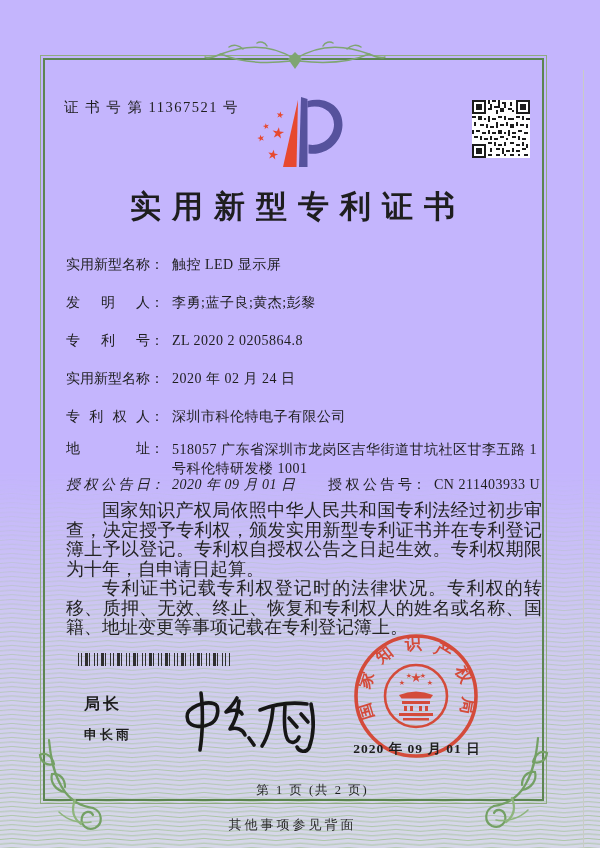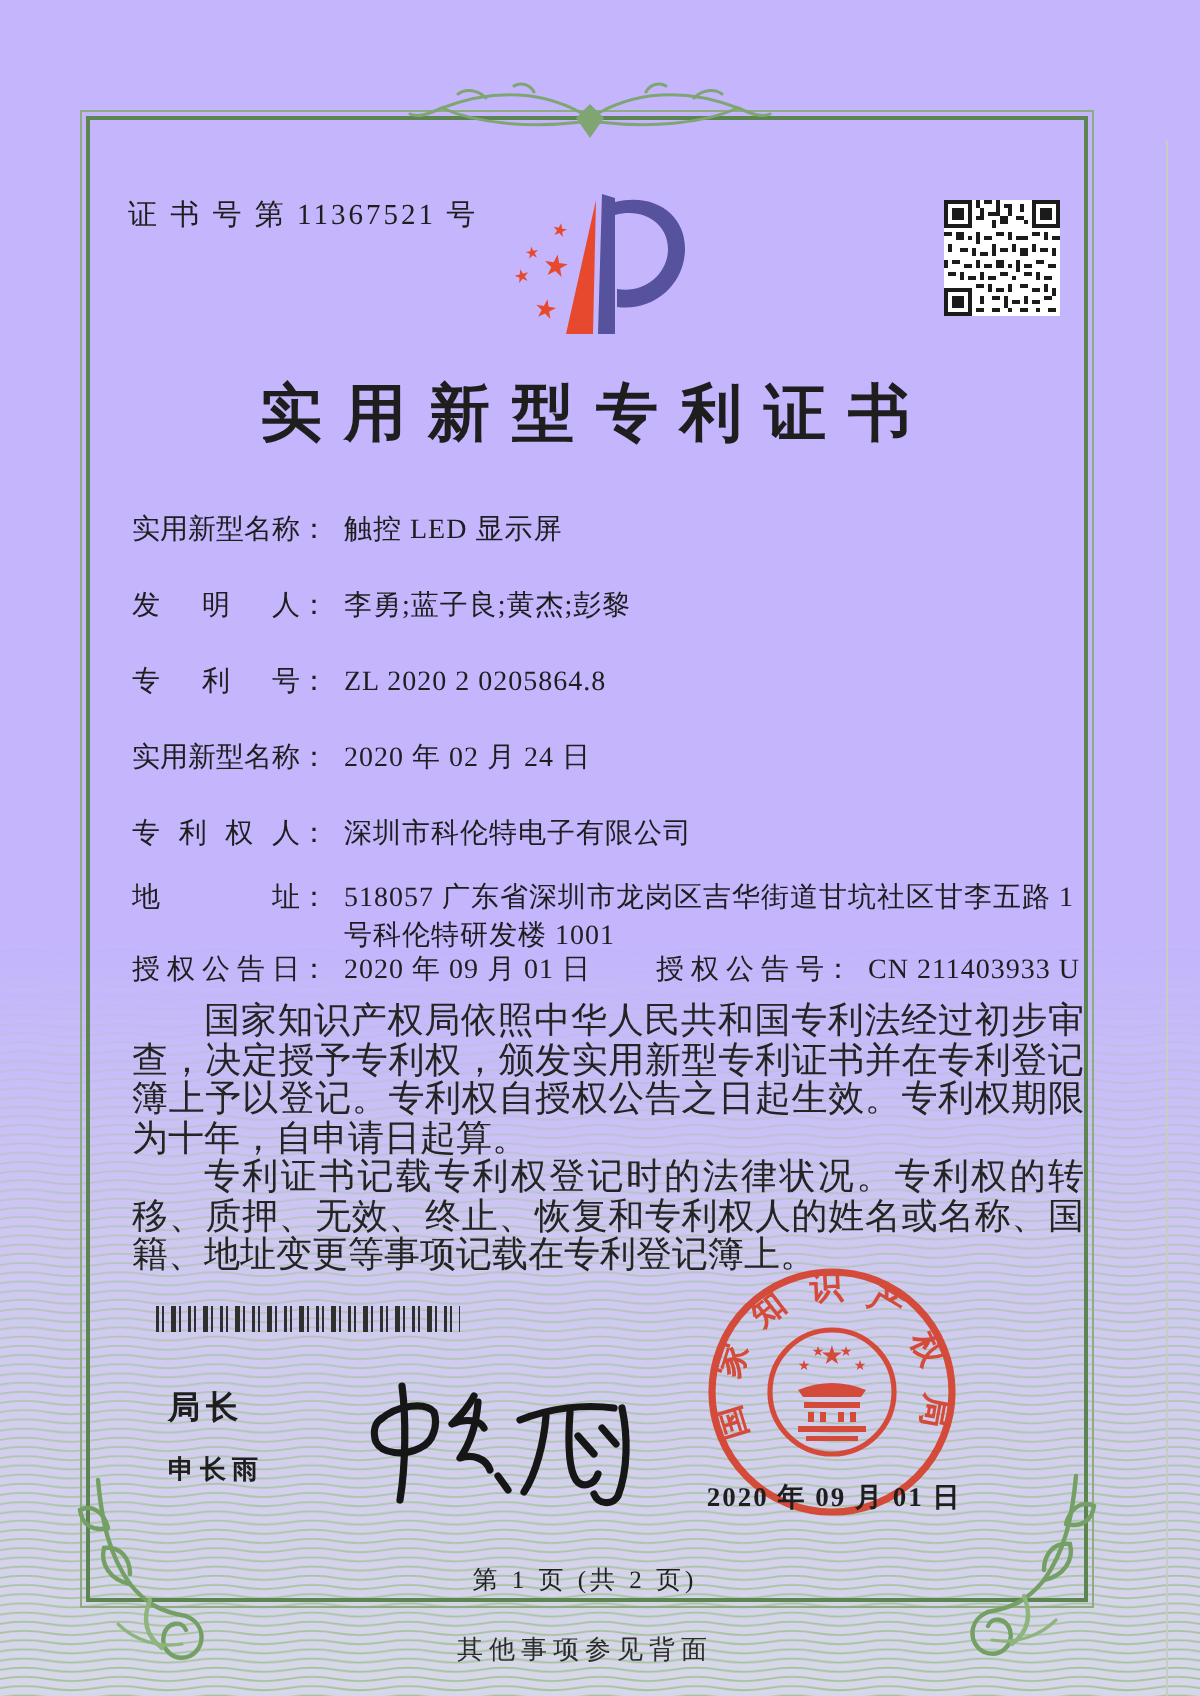--- a/index.html
+++ b/index.html
@@ -37,21 +37,21 @@
     background:
       repeating-linear-gradient(90deg,#2f2f2f 0 1.5px,transparent 1.5px 3px,#2f2f2f 3px 4px,
         transparent 4px 7.5px,#2f2f2f 7.5px 10px,transparent 10px 11.5px,
         #2f2f2f 11.5px 12.5px,transparent 12.5px 16px);}
   #director-title{left:84px;top:694px;font-size:16px;letter-spacing:3px;font-weight:600;}
   #director-name{left:84px;top:726px;font-size:13px;letter-spacing:3px;font-weight:600;}
   #signature{left:160px;top:660px;}
   #seal{left:352px;top:632px;}
   #seal-date{left:346px;top:740px;width:142px;text-align:center;font-size:13.5px;font-weight:700;
              letter-spacing:1px;}
-  #page-num{left:40px;top:782px;width:505px;text-align:center;font-size:12.5px;letter-spacing:2px;}
+  #page-num{left:40px;top:782px;width:505px;text-align:center;font-size:12.5px;letter-spacing:2px;padding-left:20px;}
   #back-note{left:40px;top:816px;width:505px;text-align:center;font-size:13px;letter-spacing:3px;
              color:#2b2b2b;}
 </style>
 </head>
 <body>
 
 <div id="page">
 
   <svg id="waves" class="abs" width="600" height="848" viewBox="0 0 600 848">
     <defs>
@@ -149,21 +149,21 @@
   </div>
   <div class="abs content row" style="top:370px;">
     <span class="flabel">实用新型名称</span><span class="colon">：</span><span class="fvalue">2020 年 02 月 24 日</span>
   </div>
   <div class="abs content row" style="top:408px;">
     <span class="flabel">专利权人</span><span class="colon">：</span><span class="fvalue">深圳市科伦特电子有限公司</span>
   </div>
   <div id="row-addr" class="abs content row" style="top:440px;">
     <span class="flabel">地址</span><span class="colon">：</span><span class="fvalue">518057 广东省深圳市龙岗区吉华街道甘坑社区甘李五路 1 号科伦特研发楼 1001</span>
   </div>
-  <div class="abs content row" style="top:476px;">
+  <div class="abs content row" style="top:476px;font-style:italic;">
     <span class="flabel">授权公告日</span><span class="colon">：</span><span class="fvalue">2020 年 09 月 01 日</span>
   </div>
   <div class="abs content row" style="left:292px;top:476px;margin-left:36px;">
     <span class="flabel">授权公告号</span><span class="colon">：</span><span class="fvalue">CN 211403933 U</span>
   </div>
 
   <div id="paras" class="abs content">
     <p>国家知识产权局依照中华人民共和国专利法经过初步审查，决定授予专利权，颁发实用新型专利证书并在专利登记簿上予以登记。专利权自授权公告之日起生效。专利权期限为十年，自申请日起算。</p>
     <p>专利证书记载专利权登记时的法律状况。专利权的转移、质押、无效、终止、恢复和专利权人的姓名或名称、国籍、地址变更等事项记载在专利登记簿上。</p>
   </div>

